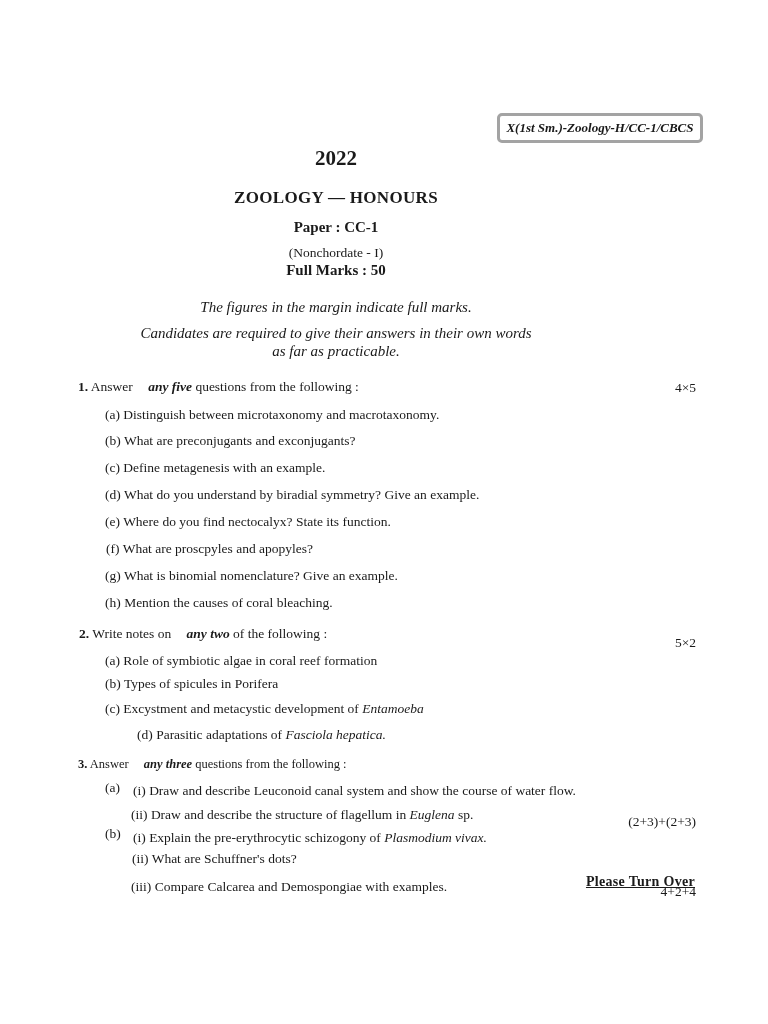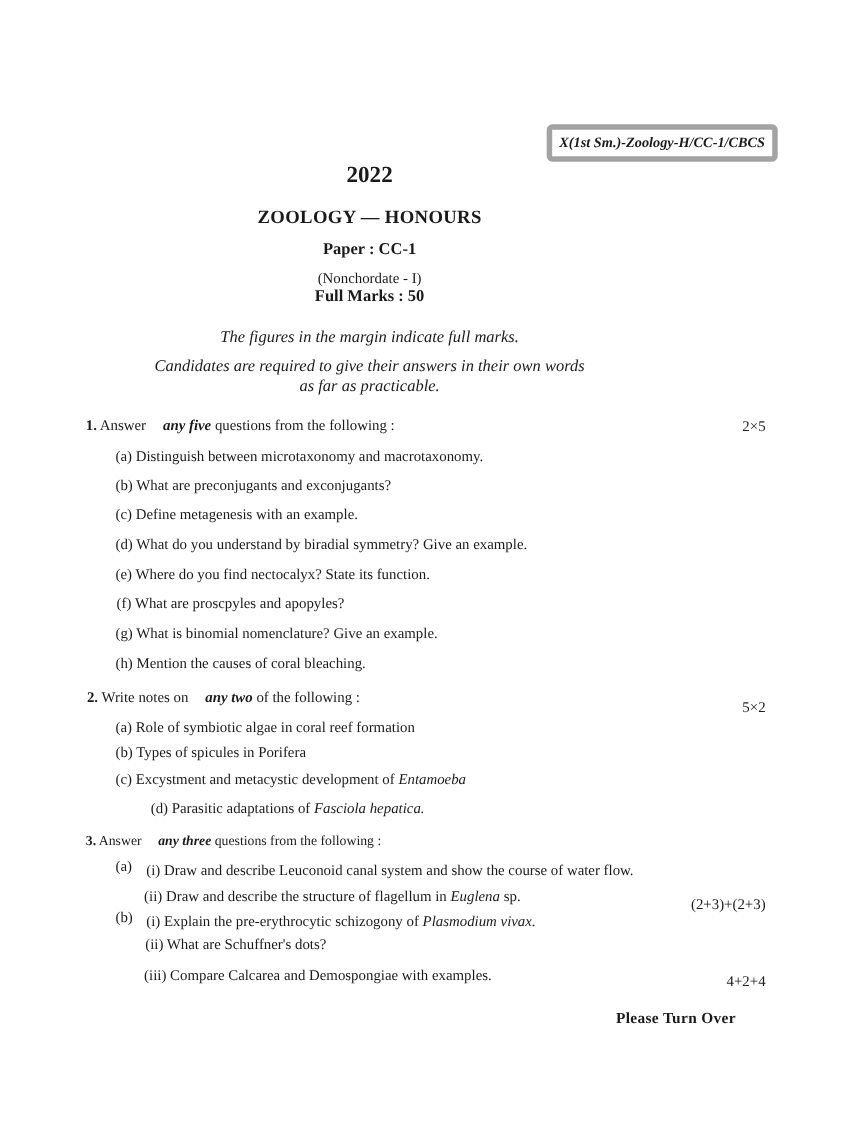--- a/index.html
+++ b/index.html
@@ -4,21 +4,21 @@
 <style>
   html, body { margin: 0; padding: 0; }
   body {
     width: 768px; height: 1024px; background: #ffffff;
     position: relative; overflow: hidden;
     font-family: "Liberation Serif", serif; color: #1a1a1a;
   }
   .abs { position: absolute; white-space: nowrap; }
   .code-box {
     left: 497px; top: 113px; width: 200px; height: 24px;
-    border: 5px solid #a3a3a3; border-radius: 5px;
+    border: 3px solid #a3a3a3; border-radius: 5px;
     font-style: italic; font-weight: bold; font-size: 13px;
     display: flex; align-items: center; justify-content: center;
   }
   .center { left: 0; width: 672px; text-align: center; }
   .year { top: 146px; font-size: 21px; font-weight: bold; }
   .subject { top: 188px; font-size: 17px; font-weight: bold; letter-spacing: 0.3px; }
   .paper { top: 219px; font-size: 15px; font-weight: bold; }
   .nonch { top: 245px; font-size: 13.5px; font-weight: normal; }
   .fullmarks { top: 262px; font-size: 15px; font-weight: bold; }
   .instr { font-style: italic; font-size: 15px; }
@@ -43,21 +43,21 @@
 <div class="abs center fullmarks">Full Marks : 50</div>
 
 <div class="abs center instr" style="top:299px;">The figures in the margin indicate full marks.</div>
 <div class="abs center instr" style="top:325px;">Candidates are required to give their answers in their own words</div>
 <div class="abs center instr" style="top:343px;">as far as practicable.</div>
 
 <div class="abs q-line" style="left:78px; top:379px;">
   <span class="q-num">1.</span>
   <span>Answer </span><b class="emph">any five</b><span> questions from the following :</span>
 </div>
-<div class="abs marks" style="left:620px; width:76px; top:380px;">2×5</div>
+<div class="abs marks" style="left:620px; width:76px; top:380px;">4×5</div>
 
 <div class="abs sub" style="left:105px; top:407px;"><span>(a)</span> <span>Distinguish between microtaxonomy and macrotaxonomy.</span></div>
 <div class="abs sub" style="left:105px; top:433px;"><span>(b)</span> <span>What are preconjugants and exconjugants?</span></div>
 <div class="abs sub" style="left:105px; top:460px;"><span>(c)</span> <span>Define metagenesis with an example.</span></div>
 <div class="abs sub" style="left:105px; top:487px;"><span>(d)</span> <span>What do you understand by biradial symmetry? Give an example.</span></div>
 <div class="abs sub" style="left:105px; top:514px;"><span>(e)</span> <span>Where do you find nectocalyx? State its function.</span></div>
 <div class="abs sub" style="left:106px; top:541px;"><span>(f)</span> <span>What are proscpyles and apopyles?</span></div>
 <div class="abs sub" style="left:105px; top:568px;"><span>(g)</span> <span>What is binomial nomenclature? Give an example.</span></div>
 <div class="abs sub" style="left:105px; top:595px;"><span>(h)</span> <span>Mention the causes of coral bleaching.</span></div>
 
@@ -81,13 +81,13 @@
 <div class="abs sub" style="left:133px; top:783px;"><span>(i)</span> <span>Draw and describe Leuconoid canal system and show the course of water flow.</span></div>
 <div class="abs sub" style="left:131px; top:807px;"><span>(ii)</span> <span>Draw and describe the structure of flagellum in </span><i>Euglena</i><span> sp.</span></div>
 <div class="abs marks" style="left:600px; width:96px; top:814px;">(2+3)+(2+3)</div>
 
 <div class="abs sub" style="left:105px; top:826px;">(b)</div>
 <div class="abs sub" style="left:133px; top:830px;"><span>(i)</span> <span>Explain the pre-erythrocytic schizogony of </span><i>Plasmodium vivax.</i></div>
 <div class="abs sub" style="left:132px; top:851px;"><span>(ii)</span> <span>What are Schuffner's dots?</span></div>
 <div class="abs sub" style="left:131px; top:879px;"><span>(iii)</span> <span>Compare Calcarea and Demospongiae with examples.</span></div>
 <div class="abs marks" style="left:620px; width:76px; top:884px;">4+2+4</div>
 
-<div class="abs pto" style="left:560px; width:135px; text-align:left; top:919px;">Please Turn Over</div>
+<div class="abs pto" style="left:560px; width:135px; text-align:right; top:874px;text-decoration:underline;">Please Turn Over</div>
 
 </body></html>

